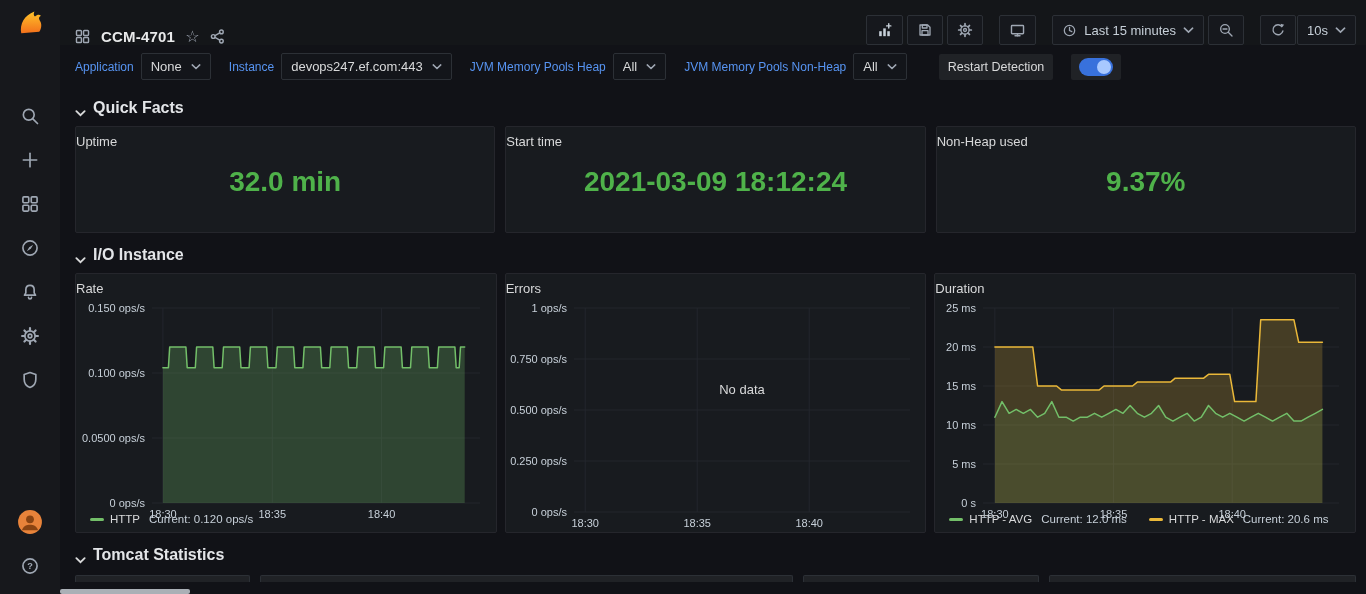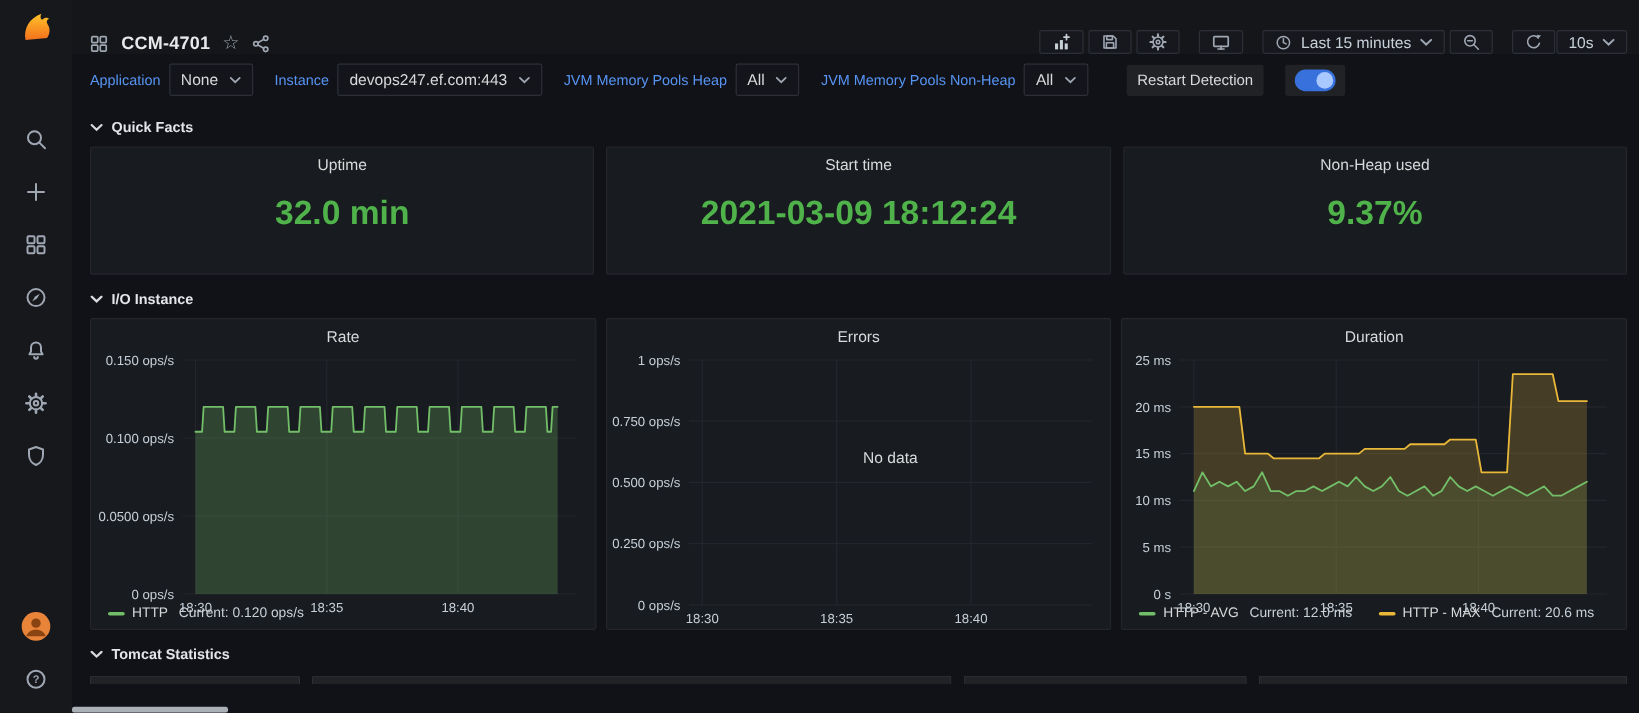--- a/index.html
+++ b/index.html
@@ -25,41 +25,41 @@
   .side-icon{width:60px;height:44px;display:flex;align-items:center;justify-content:center;cursor:pointer;}
   .side-icon svg{display:block;}
   .stroke-icon{stroke:var(--muted);fill:none;stroke-width:2;stroke-linecap:round;stroke-linejoin:round;}
   
   .main{flex:1;display:flex;flex-direction:column;min-width:0;}
   .topbar{height:45px;min-height:45px;display:flex;align-items:flex-end;padding:0 10px 0 14px;background:#141619;}
   .tb-left{display:flex;align-items:center;gap:10px;}
   .dash-title{font-size:15px;font-weight:700;color:#e8e9ea;letter-spacing:.2px;}
   .star-glyph{font-size:16px;color:var(--muted);cursor:pointer;line-height:1;}
   .tb-right{margin-left:auto;display:flex;align-items:center;}
-  .nav-btn{height:20px;min-width:34px;display:inline-flex;align-items:center;justify-content:center;gap:7px;
+  .nav-btn{height:30px;min-width:34px;display:inline-flex;align-items:center;justify-content:center;gap:7px;
     background:var(--btn-bg);border:1px solid var(--btn-border);border-radius:2px;
     color:#c7d0d9;font-size:13px;padding:0 9px;cursor:pointer;font-family:inherit;}
   .gap-s{margin-left:4px;} .gap-l{margin-left:16px;} .gap-xs{margin-left:1px;}
   
   .submenu{display:flex;align-items:center;gap:18px;padding:8px 10px 6px 15px;flex-wrap:nowrap;}
   .filter{display:flex;align-items:center;gap:7px;}
   .var-label{color:var(--link-blue);font-size:12px;font-weight:500;cursor:default;}
   .var-dropdown{display:inline-flex;align-items:center;gap:9px;background:#13151a;
     border:1px solid var(--btn-border);border-radius:2px;padding:5px 9px;color:var(--text);cursor:pointer;}
   .label-box{background:#202226;border-radius:2px;padding:6px 9px;font-size:12.5px;color:var(--text);}
   .toggle-wrap{background:#202226;border-radius:2px;padding:4px 8px;margin-left:2px;display:flex;align-items:center;cursor:pointer;}
   .toggle{width:34px;height:18px;border-radius:9px;background:var(--toggle-blue);position:relative;}
   .toggle-knob{position:absolute;right:2px;top:2px;width:14px;height:14px;border-radius:50%;background:#a8c8ff;}
   
   .content{flex:1;padding:0 10px 0 15px;display:flex;flex-direction:column;min-height:0;}
-  .section{display:flex;align-items:center;gap:7px;margin:13px 0 9px 0;font-size:12px;font-weight:700;color:#e3e5e8;cursor:pointer;}
+  .section{display:flex;align-items:flex-end;gap:7px;margin:13px 0 9px 0;font-size:16px;font-weight:700;color:#e3e5e8;cursor:pointer;}
   .panel{background:var(--panel);border:1px solid var(--panel-border);border-radius:2px;}
   .stats-row{display:flex;gap:10px;}
   .stat-panel{flex:1;height:107px;display:flex;flex-direction:column;}
-  .panel-title{text-align:center;font-size:13px;font-weight:500;color:var(--text);padding:7px 0 4px 0;cursor:pointer;}
+  .panel-title{font-size:13px;font-weight:500;color:var(--text);padding:7px 0 4px 0;cursor:pointer;}
   .stat-value{text-align:center;font-size:28px;font-weight:700;color:var(--stat-green);margin-top:13px;}
   .graphs-row{display:flex;gap:8px;}
   .graph-panel{flex:1;height:260px;display:flex;flex-direction:column;min-width:0;}
   .chart-body{flex:1;position:relative;min-height:0;cursor:crosshair;}
   .chart-body svg{position:absolute;left:0;top:0;}
   svg text{font-family:"Liberation Sans", sans-serif;}
   .chart-legend{display:flex;align-items:center;gap:22px;padding:2px 0 7px 14px;font-size:11.5px;color:var(--text);}
   .legend-item{display:inline-flex;align-items:center;cursor:pointer;}
   .legend-swatch{width:14px;height:3px;border-radius:1.5px;display:inline-block;margin-right:6px;}
   .legend-label{margin-right:9px;font-weight:500;}

